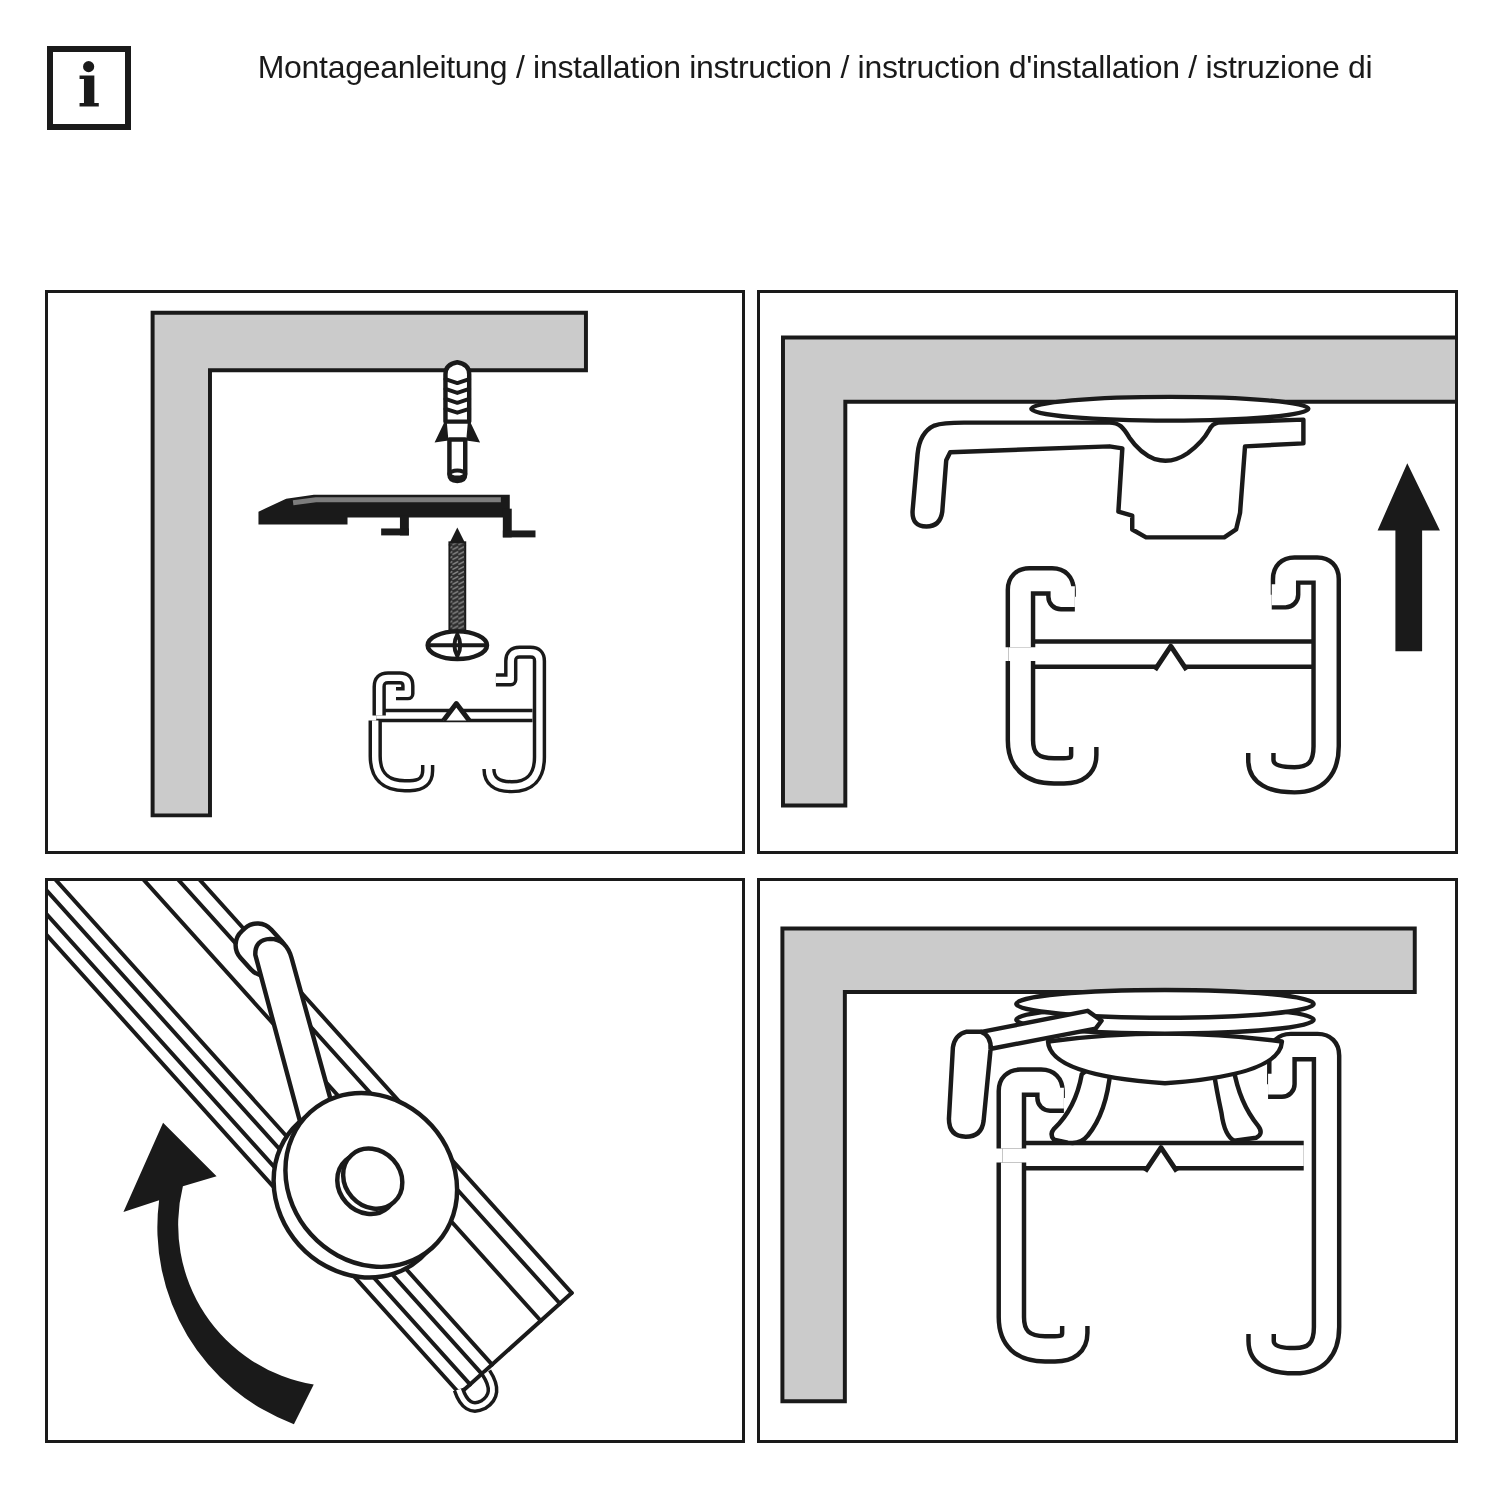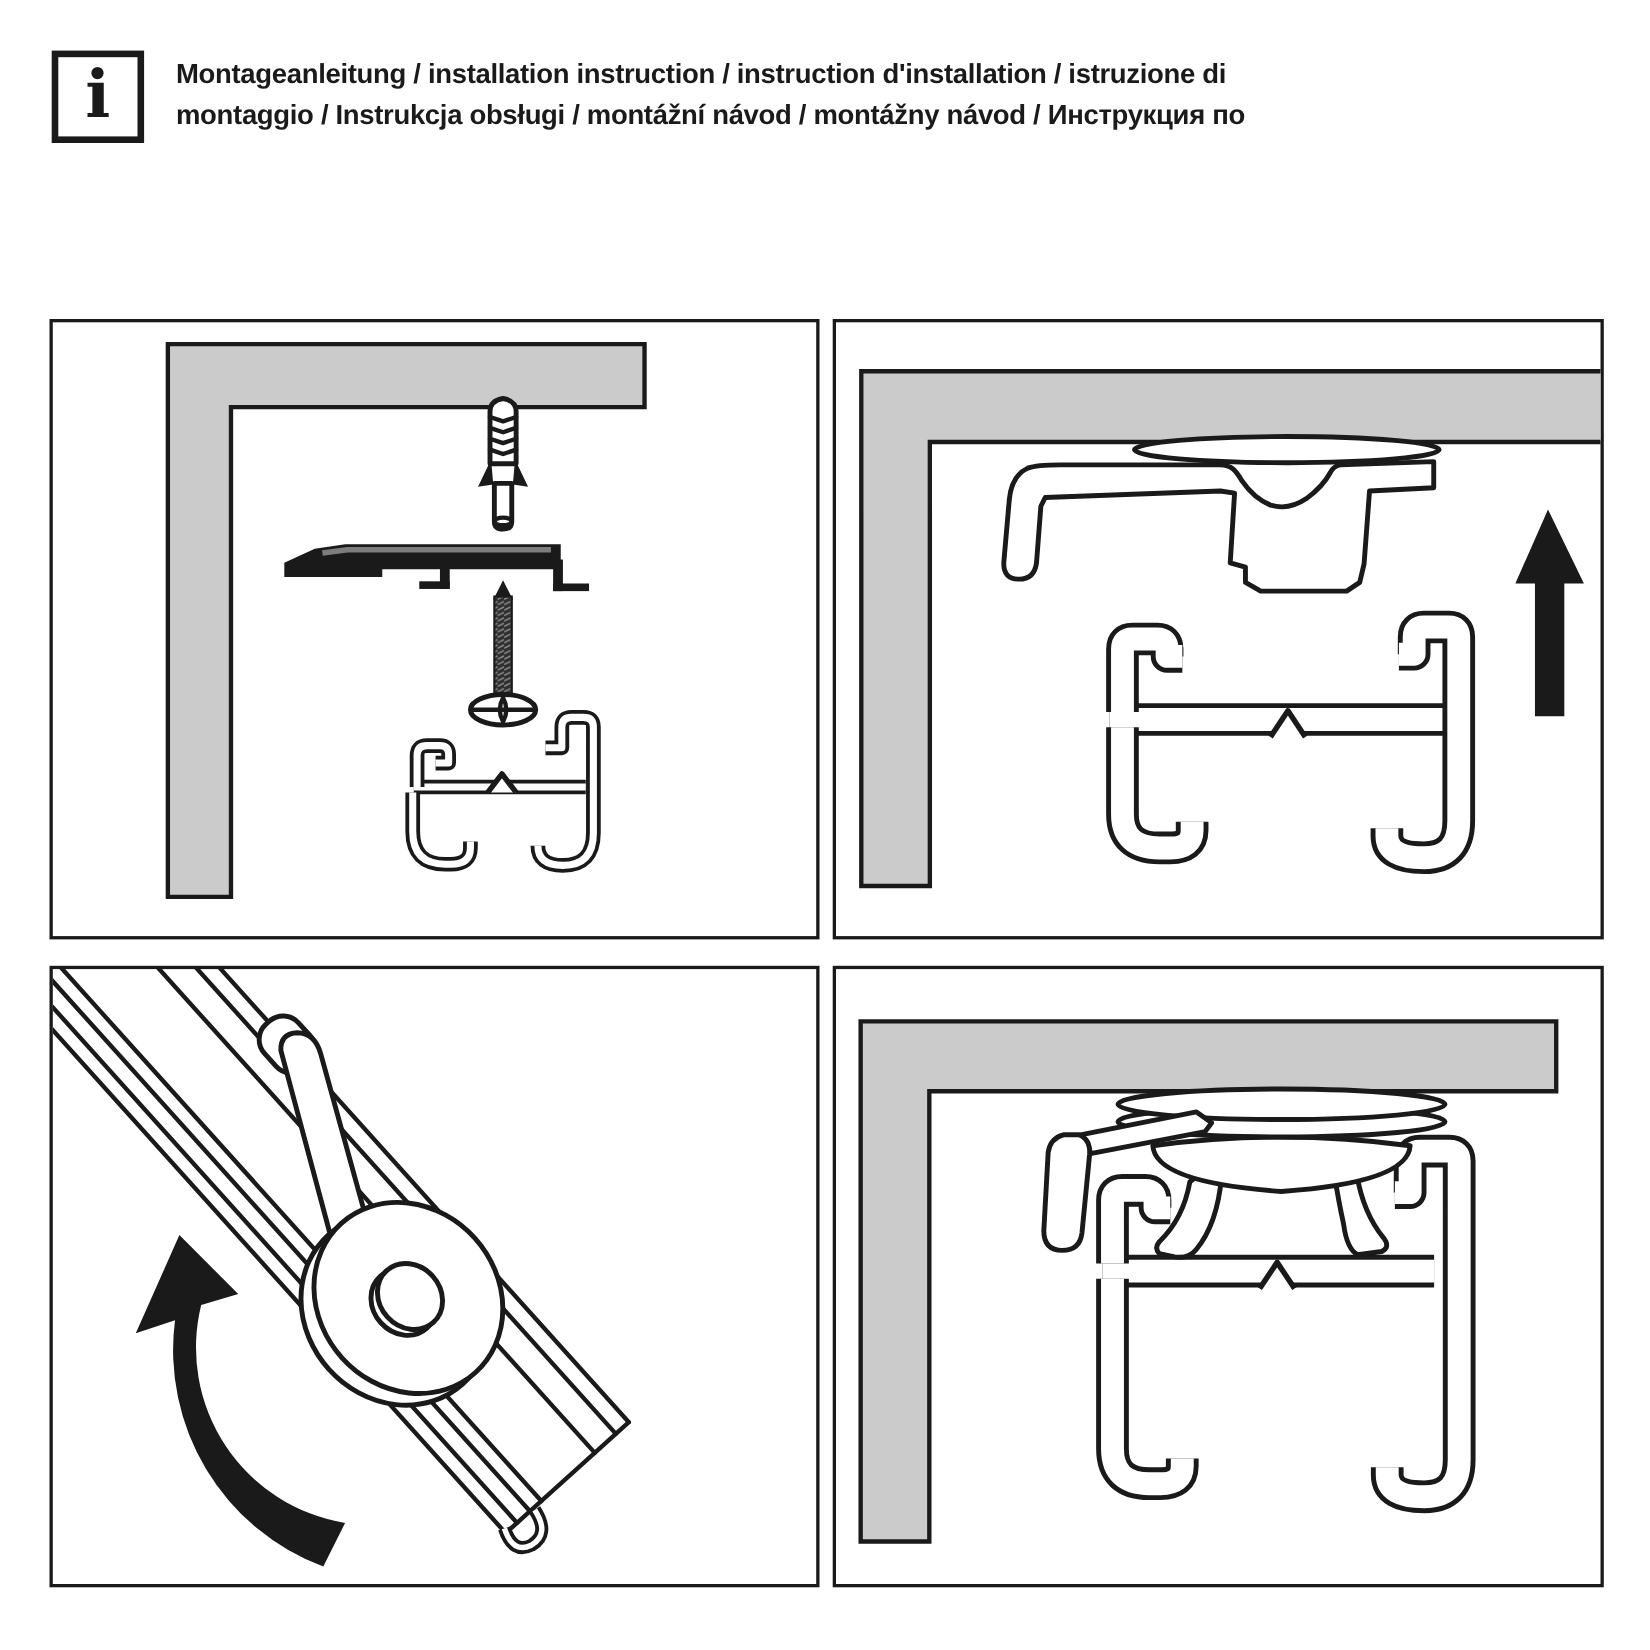--- a/index.html
+++ b/index.html
@@ -13,22 +13,22 @@
     position:absolute; left:47px; top:46px; width:72px; height:72px;
     border:6px solid var(--line); background:#fff;
     display:flex; align-items:center; justify-content:center;
   }
   .info-box .glyph {
     font-family:"DejaVu Serif", serif; font-weight:bold;
     font-size:60px; line-height:1; transform:translateY(-2px);
   }
   .header-text {
     position:absolute; left:160px; top:48px; width:1310px;
-    font-size:25px; font-weight:bold; line-height:38px;
-    letter-spacing:-0.3px; white-space:nowrap;
+    font-size:32px; font-weight:normal; line-height:38px;
+    letter-spacing:-0.3px; white-space:nowrap;text-align:center;
   }
   .panel {
     position:absolute; border:3px solid var(--line); background:#fff; margin:0;
   }
   .panel svg { display:block; width:100%; height:100%; }
   #panel1 { left:45px;  top:290px; width:694px; height:558px; }
   #panel2 { left:757px; top:290px; width:695px; height:558px; }
   #panel3 { left:45px;  top:878px; width:694px; height:559px; }
   #panel4 { left:757px; top:878px; width:695px; height:559px; }
 
@@ -44,21 +44,20 @@
 </head>
 <body>
 
 <div class="sheet">
 
   <div class="info-box">
     <span class="glyph">i</span>
   </div>
   <div class="header-text">
     <div>Montageanleitung / installation instruction / instruction d'installation / istruzione di</div>
-    <div>montaggio / Instrukcja obsługi / montážní návod / montážny návod / Инструкция по</div>
   </div>
 
   <figure class="panel" id="panel1">
     <svg viewBox="0 0 700 564">
       <defs>
         <pattern id="threads" width="6" height="5" patternUnits="userSpaceOnUse">
           <rect width="6" height="5" fill="#2e2e2e"></rect>
           <path d="M0,4.5 L6,1.5" stroke="#8a8a8a" stroke-width="1.4"></path>
         </pattern>
       </defs>

